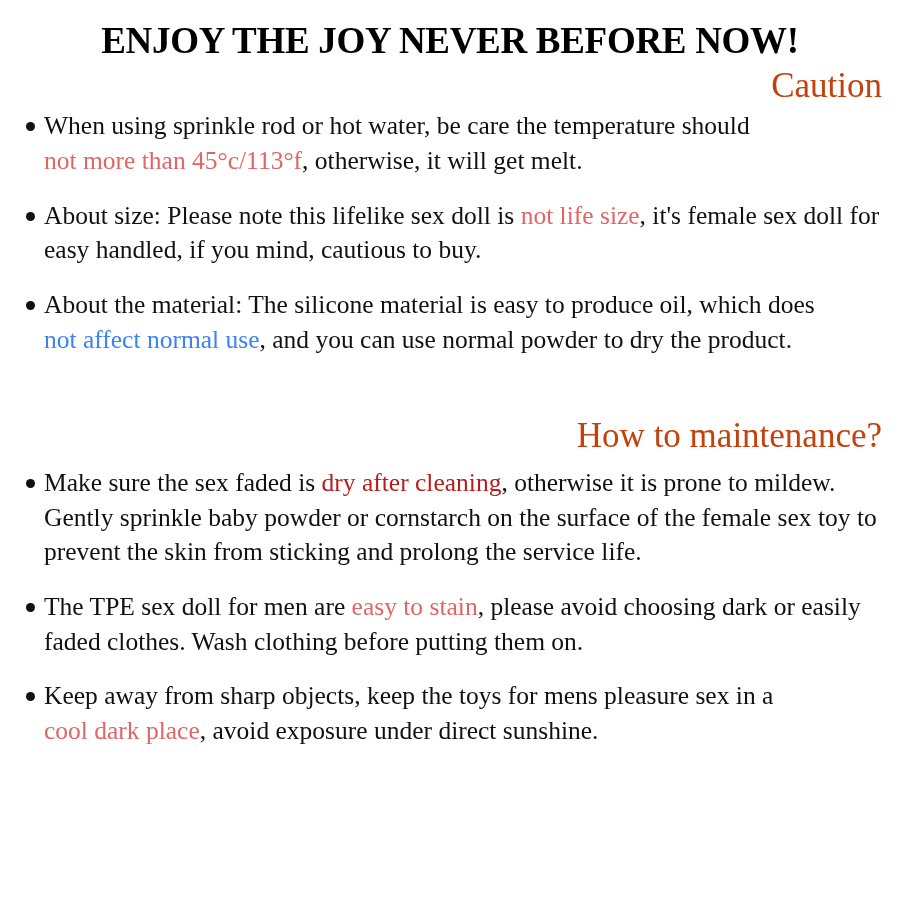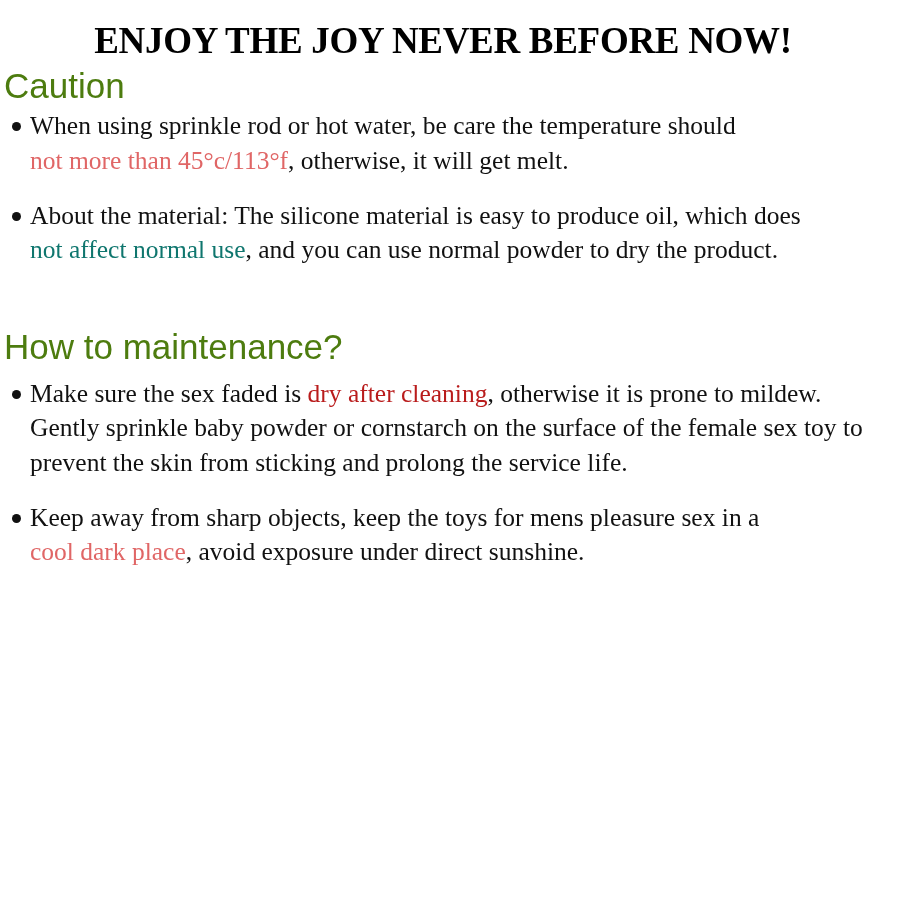--- a/index.html
+++ b/index.html
@@ -11,40 +11,40 @@
     width: 900px;
     height: 900px;
     font-family: "Liberation Serif", serif;
     color: #111111;
     overflow: hidden;
   }
   .page {
     width: 900px;
     height: 900px;
     box-sizing: border-box;
-    padding: 18px 18px 0 4px;
+    padding: 18px 18px 0 18px;
     position: relative;
     border-radius: 23px;
   }
   .banner {
     text-align: center;
     font-family: "Liberation Serif", serif;
     font-weight: bold;
     font-size: 37px;
     letter-spacing: -0.3px;
     color: #000000;
     line-height: 1.05;
     margin: 4px 0 6px 0;
     white-space: nowrap;
   }
   .section-title {
-    text-align: left;
-    font-family: Liberation Sans, sans-serif;
+    text-align: right;
+    font-family: Liberation Serif, serif;
     font-size: 35px;
-    color: #4d7c0f;
+    color: #c2410c;
     margin: 6px 0 4px 0;
     line-height: 1.1;
   }
   .section-title.second {
     margin-top: 60px;
     margin-bottom: 10px;
   }
   ul.bullets {
     list-style: none;
     margin: 0;
@@ -94,28 +94,34 @@
 
   <div class="banner">ENJOY THE JOY NEVER BEFORE NOW!</div>
 
   <div class="section-title">Caution</div>
 
   <ul class="bullets caution-list">
     <li>
       <span><span>When using sprinkle rod or hot water, be care the temperature should </span><span class="hl nowrap" style="color: rgb(224, 102, 102);">not more than 45°c/113°f</span><span>, otherwise, it will get melt.</span></span>
     </li>
     <li>
-      <span><span>About the material: The silicone material is easy to produce oil, which does </span><span class="hl nowrap" style="color: #0f766e;">not affect normal use</span><span>, and you can use normal powder to dry the product.</span></span>
+      <span><span>About size: Please note this lifelike sex doll is </span><span class="hl nowrap" style="color: rgb(224, 102, 102);">not life size</span><span>, it's female sex doll for easy handled, if you mind, cautious to buy.</span></span>
+    </li>
+    <li>
+      <span><span>About the material: The silicone material is easy to produce oil, which does </span><span class="hl nowrap" style="color: #3b82f6;">not affect normal use</span><span>, and you can use normal powder to dry the product.</span></span>
     </li>
   </ul>
 
   <div class="section-title second">How to maintenance?</div>
 
   <ul class="bullets maint-list">
     <li>
       <span><span>Make sure the sex faded is </span><span class="hl nowrap" style="color: #b91c1c;">dry after cleaning</span><span>, otherwise it is prone to mildew. Gently sprinkle baby powder or cornstarch on the surface of the female sex toy to prevent the skin from sticking and prolong the service life.</span></span>
     </li>
     <li>
+      <span><span>The TPE sex doll for men are </span><span class="hl nowrap" style="color: rgb(224, 102, 102);">easy to stain</span><span>, please avoid choosing dark or easily faded clothes. Wash clothing before putting them on.</span></span>
+    </li>
+    <li>
       <span><span>Keep away from sharp objects, keep the toys for mens pleasure sex in a </span><span class="hl nowrap" style="color: rgb(224, 102, 102);">cool dark place</span><span>, avoid exposure under direct sunshine.</span></span>
     </li>
   </ul>
 
 </div>
 
 </body></html>

